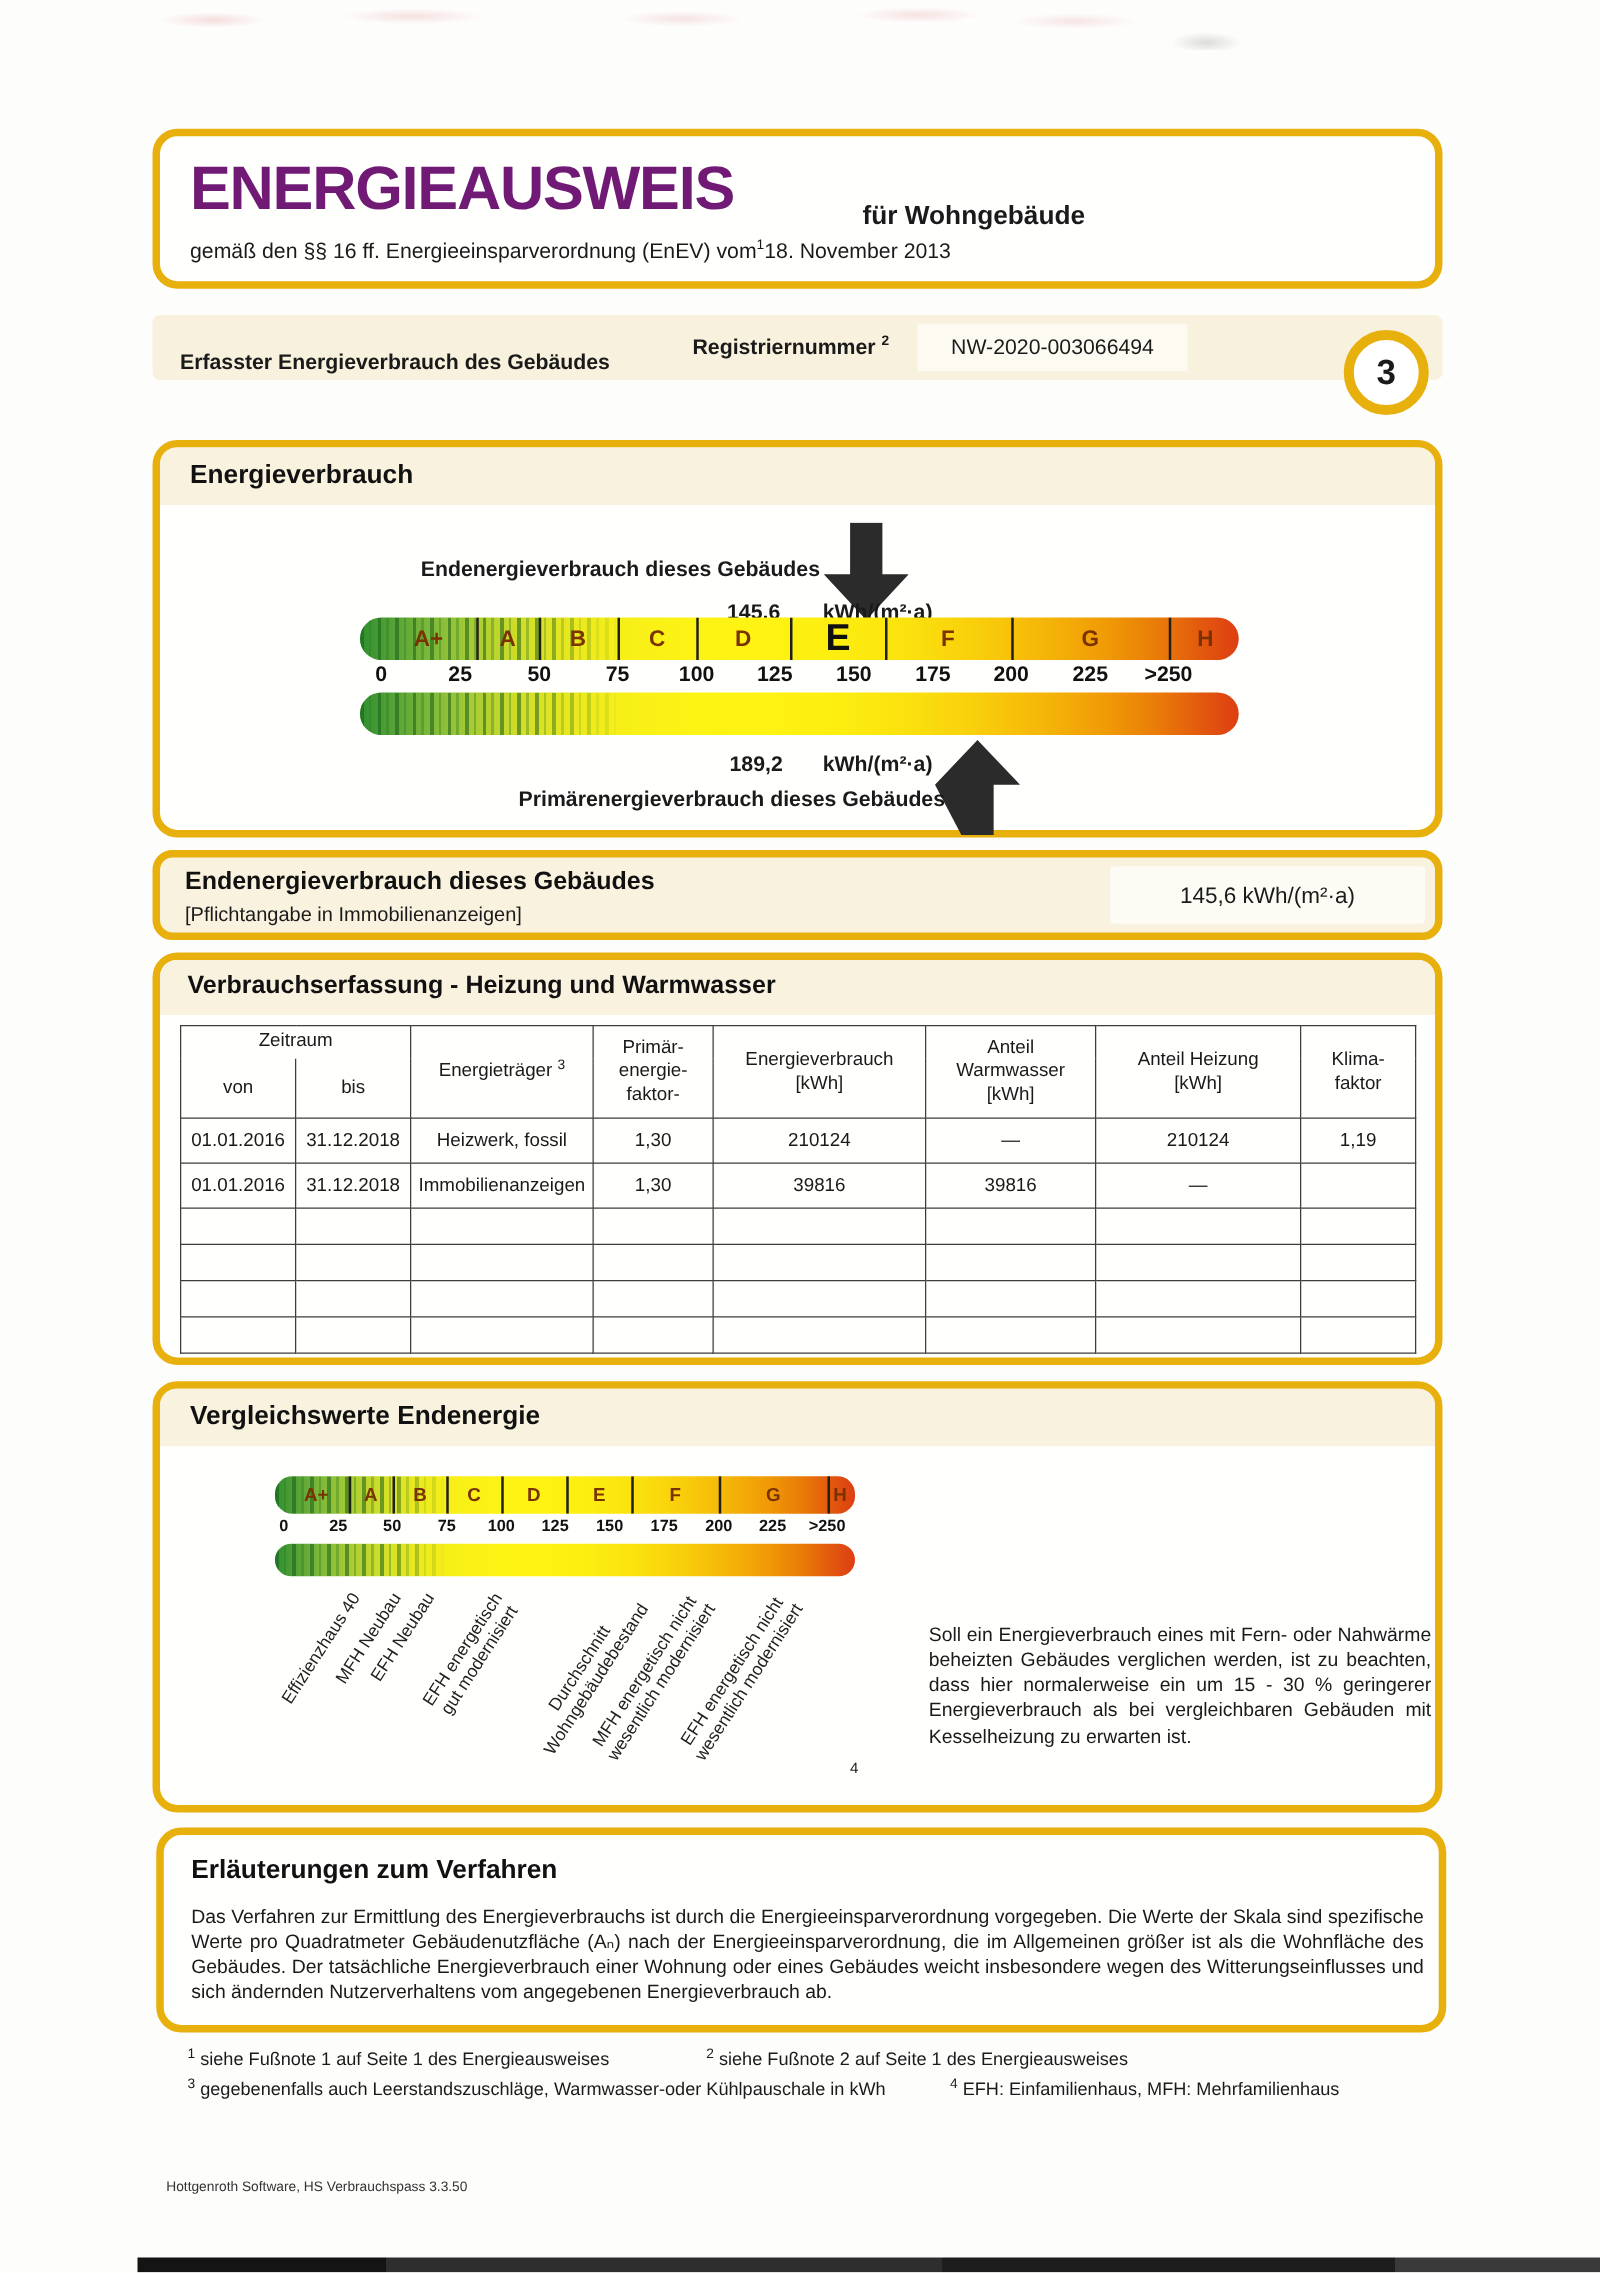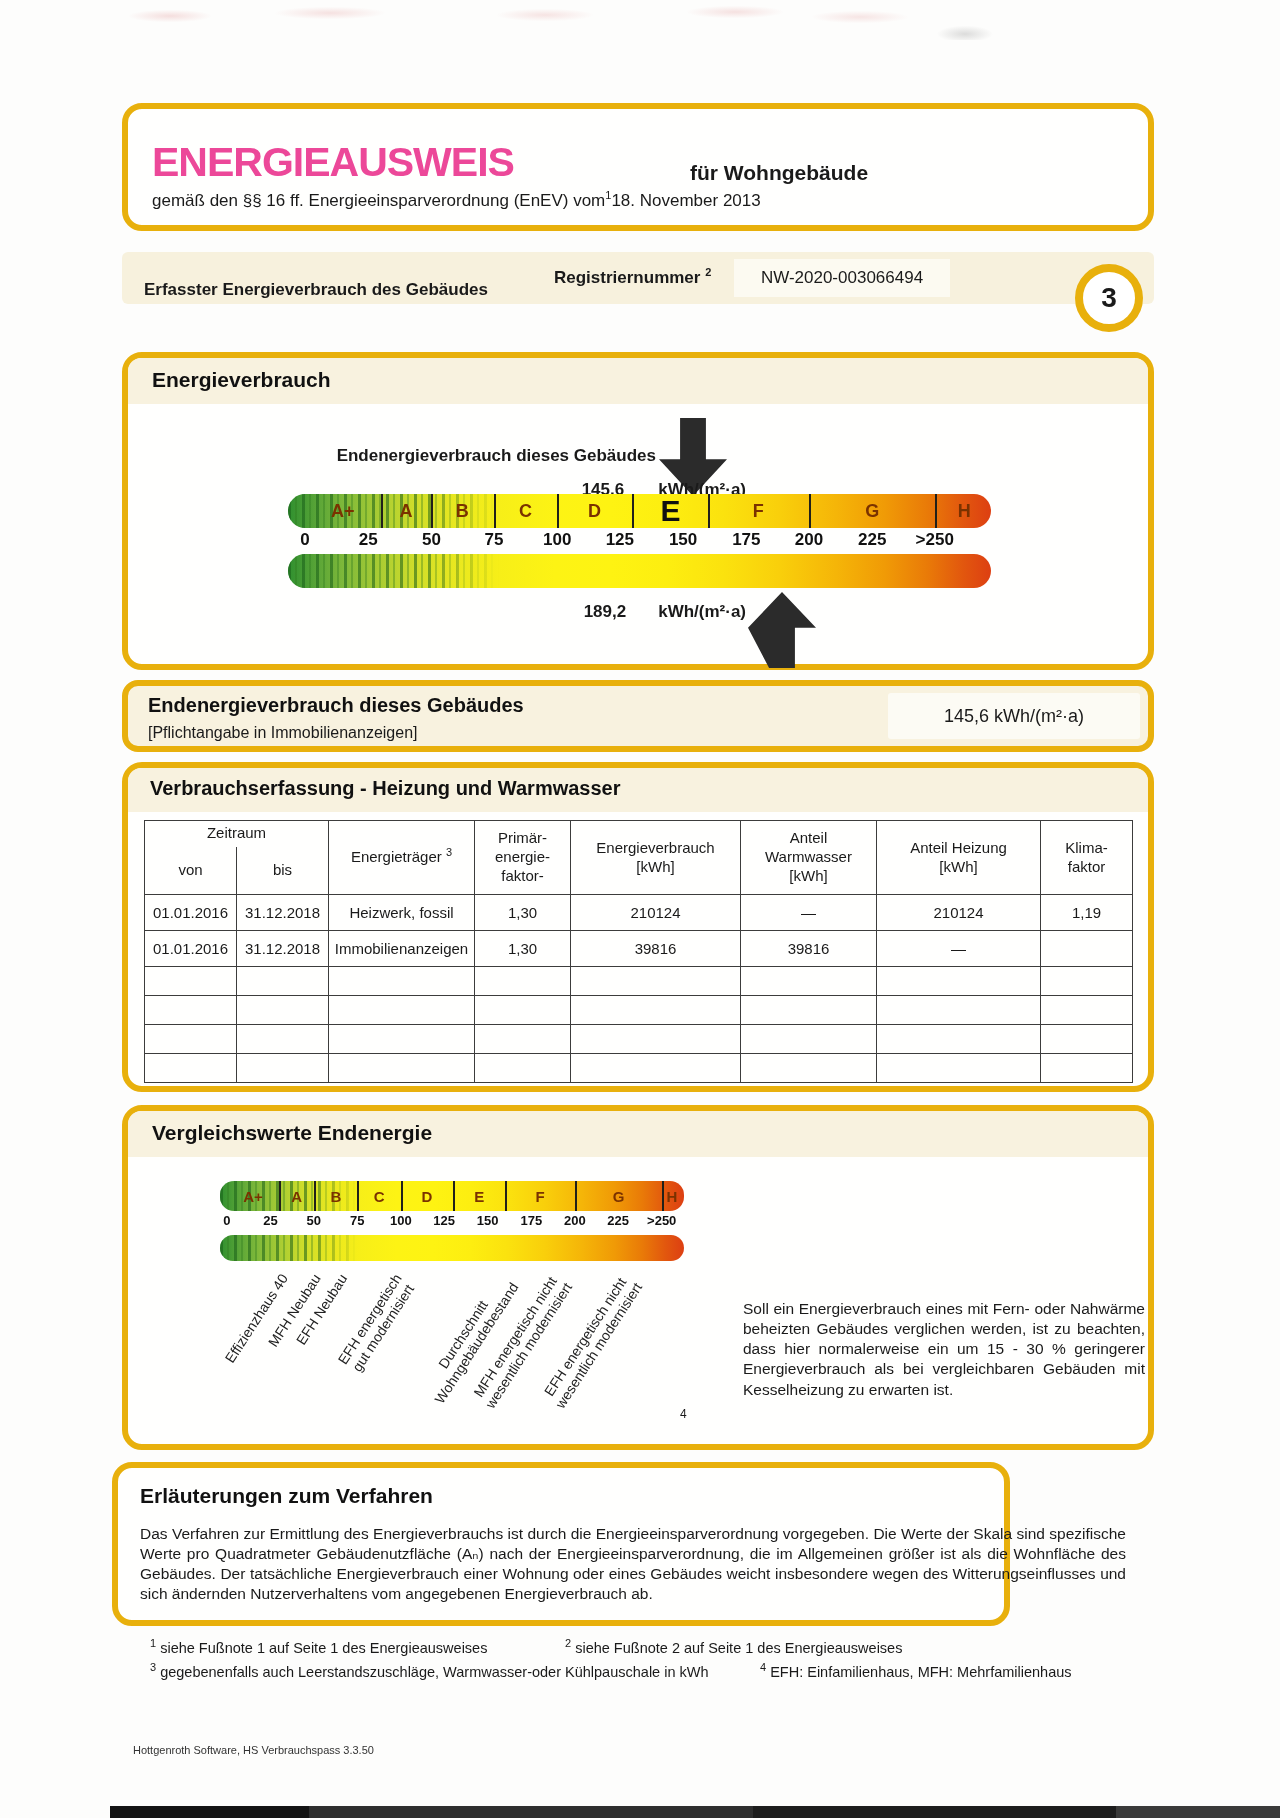--- a/index.html
+++ b/index.html
@@ -7,21 +7,21 @@
   body { font-family:"Liberation Sans","DejaVu Sans",sans-serif; color:#1a1a1a; }
   #page { position:relative; width:1280px; height:1818px; background:#fdfdfc; overflow:hidden; }
 
   
   .ybox { position:absolute; border:6px solid #E8B00C; border-radius:20px; background:#fffffe; }
   .cream-strip { position:absolute; left:0; right:0; top:0; background:#F8F2DF; border-radius:13px 13px 0 0; }
   .section-title { position:absolute; font-weight:bold; color:#111; }
 
   
   #header-box { left:122px; top:103px; width:1032px; height:128px; }
-  #main-title { position:absolute; left:24px; top:30px; font-size:41px; font-weight:bold; letter-spacing:-1px; color:#ec4899; }
+  #main-title { position:absolute; left:24px; top:14px; font-size:49px; font-weight:bold; letter-spacing:-1px; color:#701a75; }
   #title-right { position:absolute; left:562px; top:52px; font-size:21px; font-weight:bold; }
   #law-line { position:absolute; left:24px; top:82px; font-size:17px; }
   #law-line .date { }
   sup.fn { font-size:11px; vertical-align:super; line-height:0; }
 
   
   #reg-bar { position:absolute; left:122px; top:252px; width:1032px; height:52px; background:#F7F1DD; border-radius:6px; }
   #reg-left { position:absolute; left:22px; top:0; line-height:52px; font-weight:bold; font-size:17px;margin-top:12px; }
   #reg-label { position:absolute; left:432px; top:0; line-height:52px; font-weight:bold; font-size:17px; }
   #reg-value { position:absolute; left:612px; top:7px; width:216px; height:38px; background:#FCFAF1; line-height:38px; text-align:center; font-size:17px; }
@@ -98,21 +98,21 @@
   #sbar1 .scale-letter { font-size:15px; }
   #sbar1 .scale-sep { width:2px; }
   .rot-label { position:absolute; top:160px; transform-origin:100% 0; transform:rotate(-57deg);
                font-size:14px; line-height:1.15; text-align:center; white-space:pre-line; color:#222; }
   #compare-fn { position:absolute; left:552px; top:296px; font-size:12px; }
   .compare-par { position:absolute; left:615px; width:402px; font-size:15.5px; line-height:1.3; text-align:justify; }
   #compare-par-1 { top:100px; }
   #compare-par-2 { top:188px; }
 
   
-  #explain-box { left:112px; top:1462px; width:898px; height:164px; }
+  #explain-box { left:125px; top:1462px; width:1032px; height:164px; }
   #explain-title { left:22px; top:16px; font-size:21px; }
   #explain-text { position:absolute; left:22px; top:56px; width:986px; font-size:15.5px; line-height:1.3; text-align:justify; }
 
   
   .footnote { position:absolute; font-size:14.5px; }
   #fn1 { left:150px; top:1640px; }
   #fn2 { left:565px; top:1640px; }
   #fn3 { left:150px; top:1664px; }
   #fn4 { left:760px; top:1664px; }
   #footer-line { position:absolute; left:133px; top:1744px; font-size:11px; color:#333; }
@@ -193,20 +193,21 @@
         <div class="tick" style="left: 83.1%;">225</div>
         <div class="tick" style="left: 92%;">&gt;250</div>
       </div>
     <div class="scale-bar" id="bar2"></div>
 
     <div class="arrow" id="arrow-up"></div>
     <div class="value-line" id="value-line-2">
       <span>189,2</span>
       <span>kWh/(m²·a)</span>
     </div>
+    <div id="primary-label">Primärenergieverbrauch dieses Gebäudes</div>
   </div>
 
   <div class="ybox" id="endenergy-box">
     <div class="section-title" id="endenergy-title">Endenergieverbrauch dieses Gebäudes</div>
     <div id="endenergy-sub">[Pflichtangabe in Immobilienanzeigen]</div>
     <div id="endenergy-value">145,6 kWh/(m²·a)</div>
   </div>
 
   <div class="ybox" id="table-box">
     <div class="cream-strip"></div>

